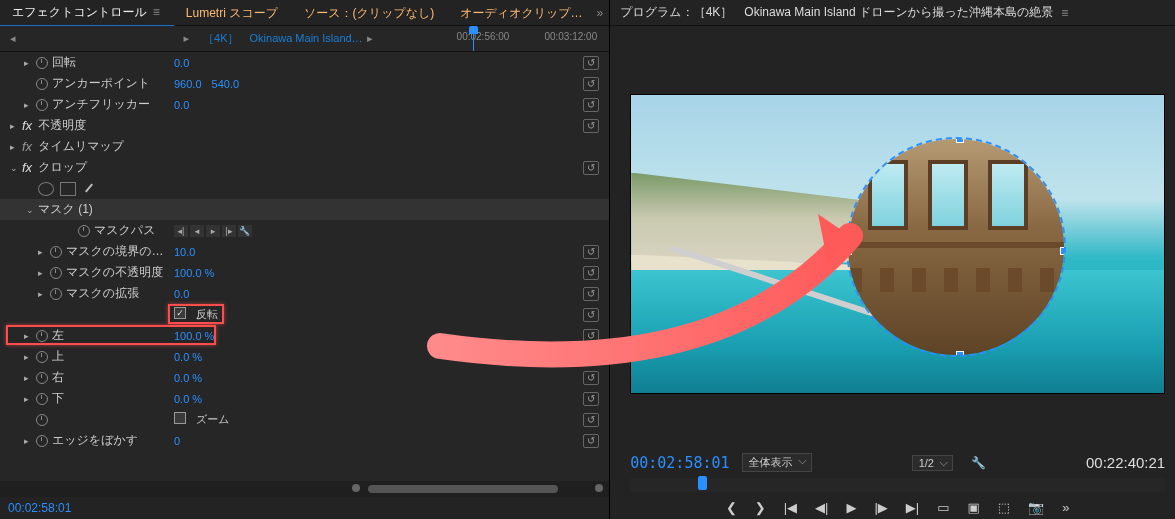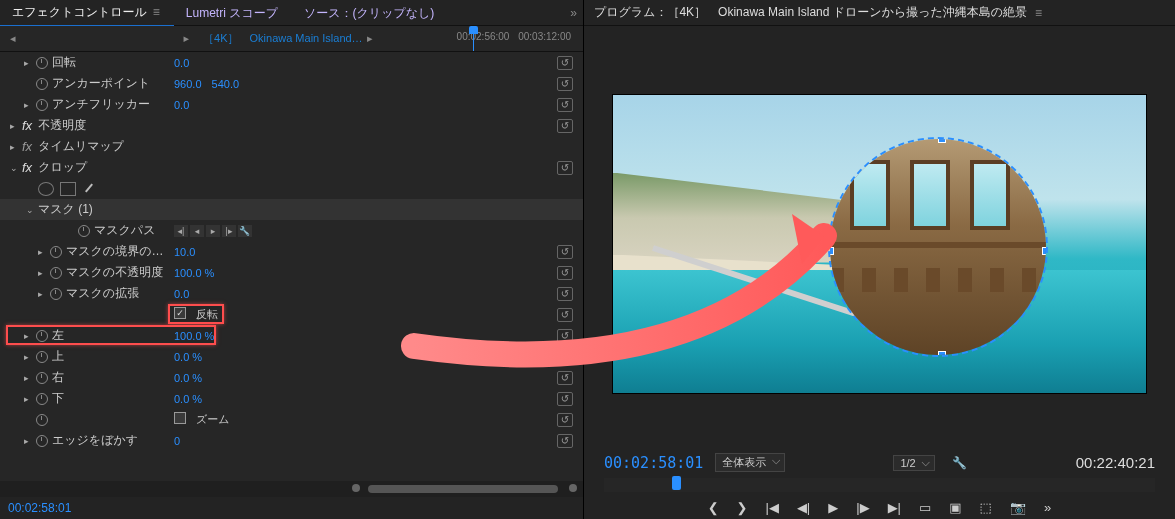--- a/index.html
+++ b/index.html
@@ -3,21 +3,21 @@
 <meta charset="utf-8">
 <style>
   * { margin: 0; padding: 0; box-sizing: border-box; font-family: "Hiragino Kaku Gothic Pro", "Meiryo", sans-serif; }
   body { background: #1b1b1b; color: #ccc; font-size: 12px; overflow: hidden; width: 1175px; height: 519px; }
   .app { display: flex; width: 100%; height: 100%; }
   .left { flex: 0 0 584px; display: flex; flex-direction: column; border-right: 1px solid #000; }
   .right { flex: 1; display: flex; flex-direction: column; background: #232323; }
 
   
   .tabs { display: flex; align-items: center; height: 26px; background: #232323; border-bottom: 1px solid #111; font-size: 12px; }
-  .tab { padding: 5px 14px 4px 12px; color: #c4b5fd; cursor: pointer; white-space: nowrap; }
+  .tab { padding: 5px 14px 4px 12px; color: #fdba74; cursor: pointer; white-space: nowrap; }
   .tab.active { color: #eee; border-bottom: 2px solid #1a6fcf; }
   .tab .ham { margin-left: 6px; color: #888; }
 
   
   .subhdr { display: flex; align-items: center; height: 26px; background: #262626; padding: 0 6px; font-size: 11px; color: #bbb; border-bottom: 1px solid #111; }
   .subhdr .mast { flex: 0 0 160px; overflow: hidden; text-overflow: ellipsis; white-space: nowrap; margin-top: 48px; }
   .subhdr .clip { color: #1a7fd6; margin-left: 10px; white-space: nowrap; overflow:hidden; text-overflow:ellipsis; flex:0 0 160px;}
   .subhdr .arrow { color:#888; margin:0 4px; }
   .timeline-mini { flex:1; position:relative; height:100%; margin-left:8px;}
   .tc-label { position:absolute; top:5px; font-size:10px; color:#888; }
@@ -85,20 +85,21 @@
 </head>
 <body>
 
 <div class="app">
 
   <div class="left">
     <div class="tabs">
       <div class="tab active"><span>エフェクトコントロール</span><span class="ham">≡</span></div>
       <div class="tab">Lumetri スコープ</div>
       <div class="tab">ソース：(クリップなし)</div>
+      <div class="tab">オーディオクリップ…</div>
       <div style="margin-left:auto;padding-right:6px;color:#888">»</div>
     </div>
 
     <div class="subhdr">
       <span class="arrow">◂</span>
       <span class="mast">マスター * ペンションウエ…</span>
       <span class="arrow">▸</span>
       <span class="clip">［4K］　Okinawa Main Island…</span>
       <span class="arrow">▸</span>
       <div class="timeline-mini">

